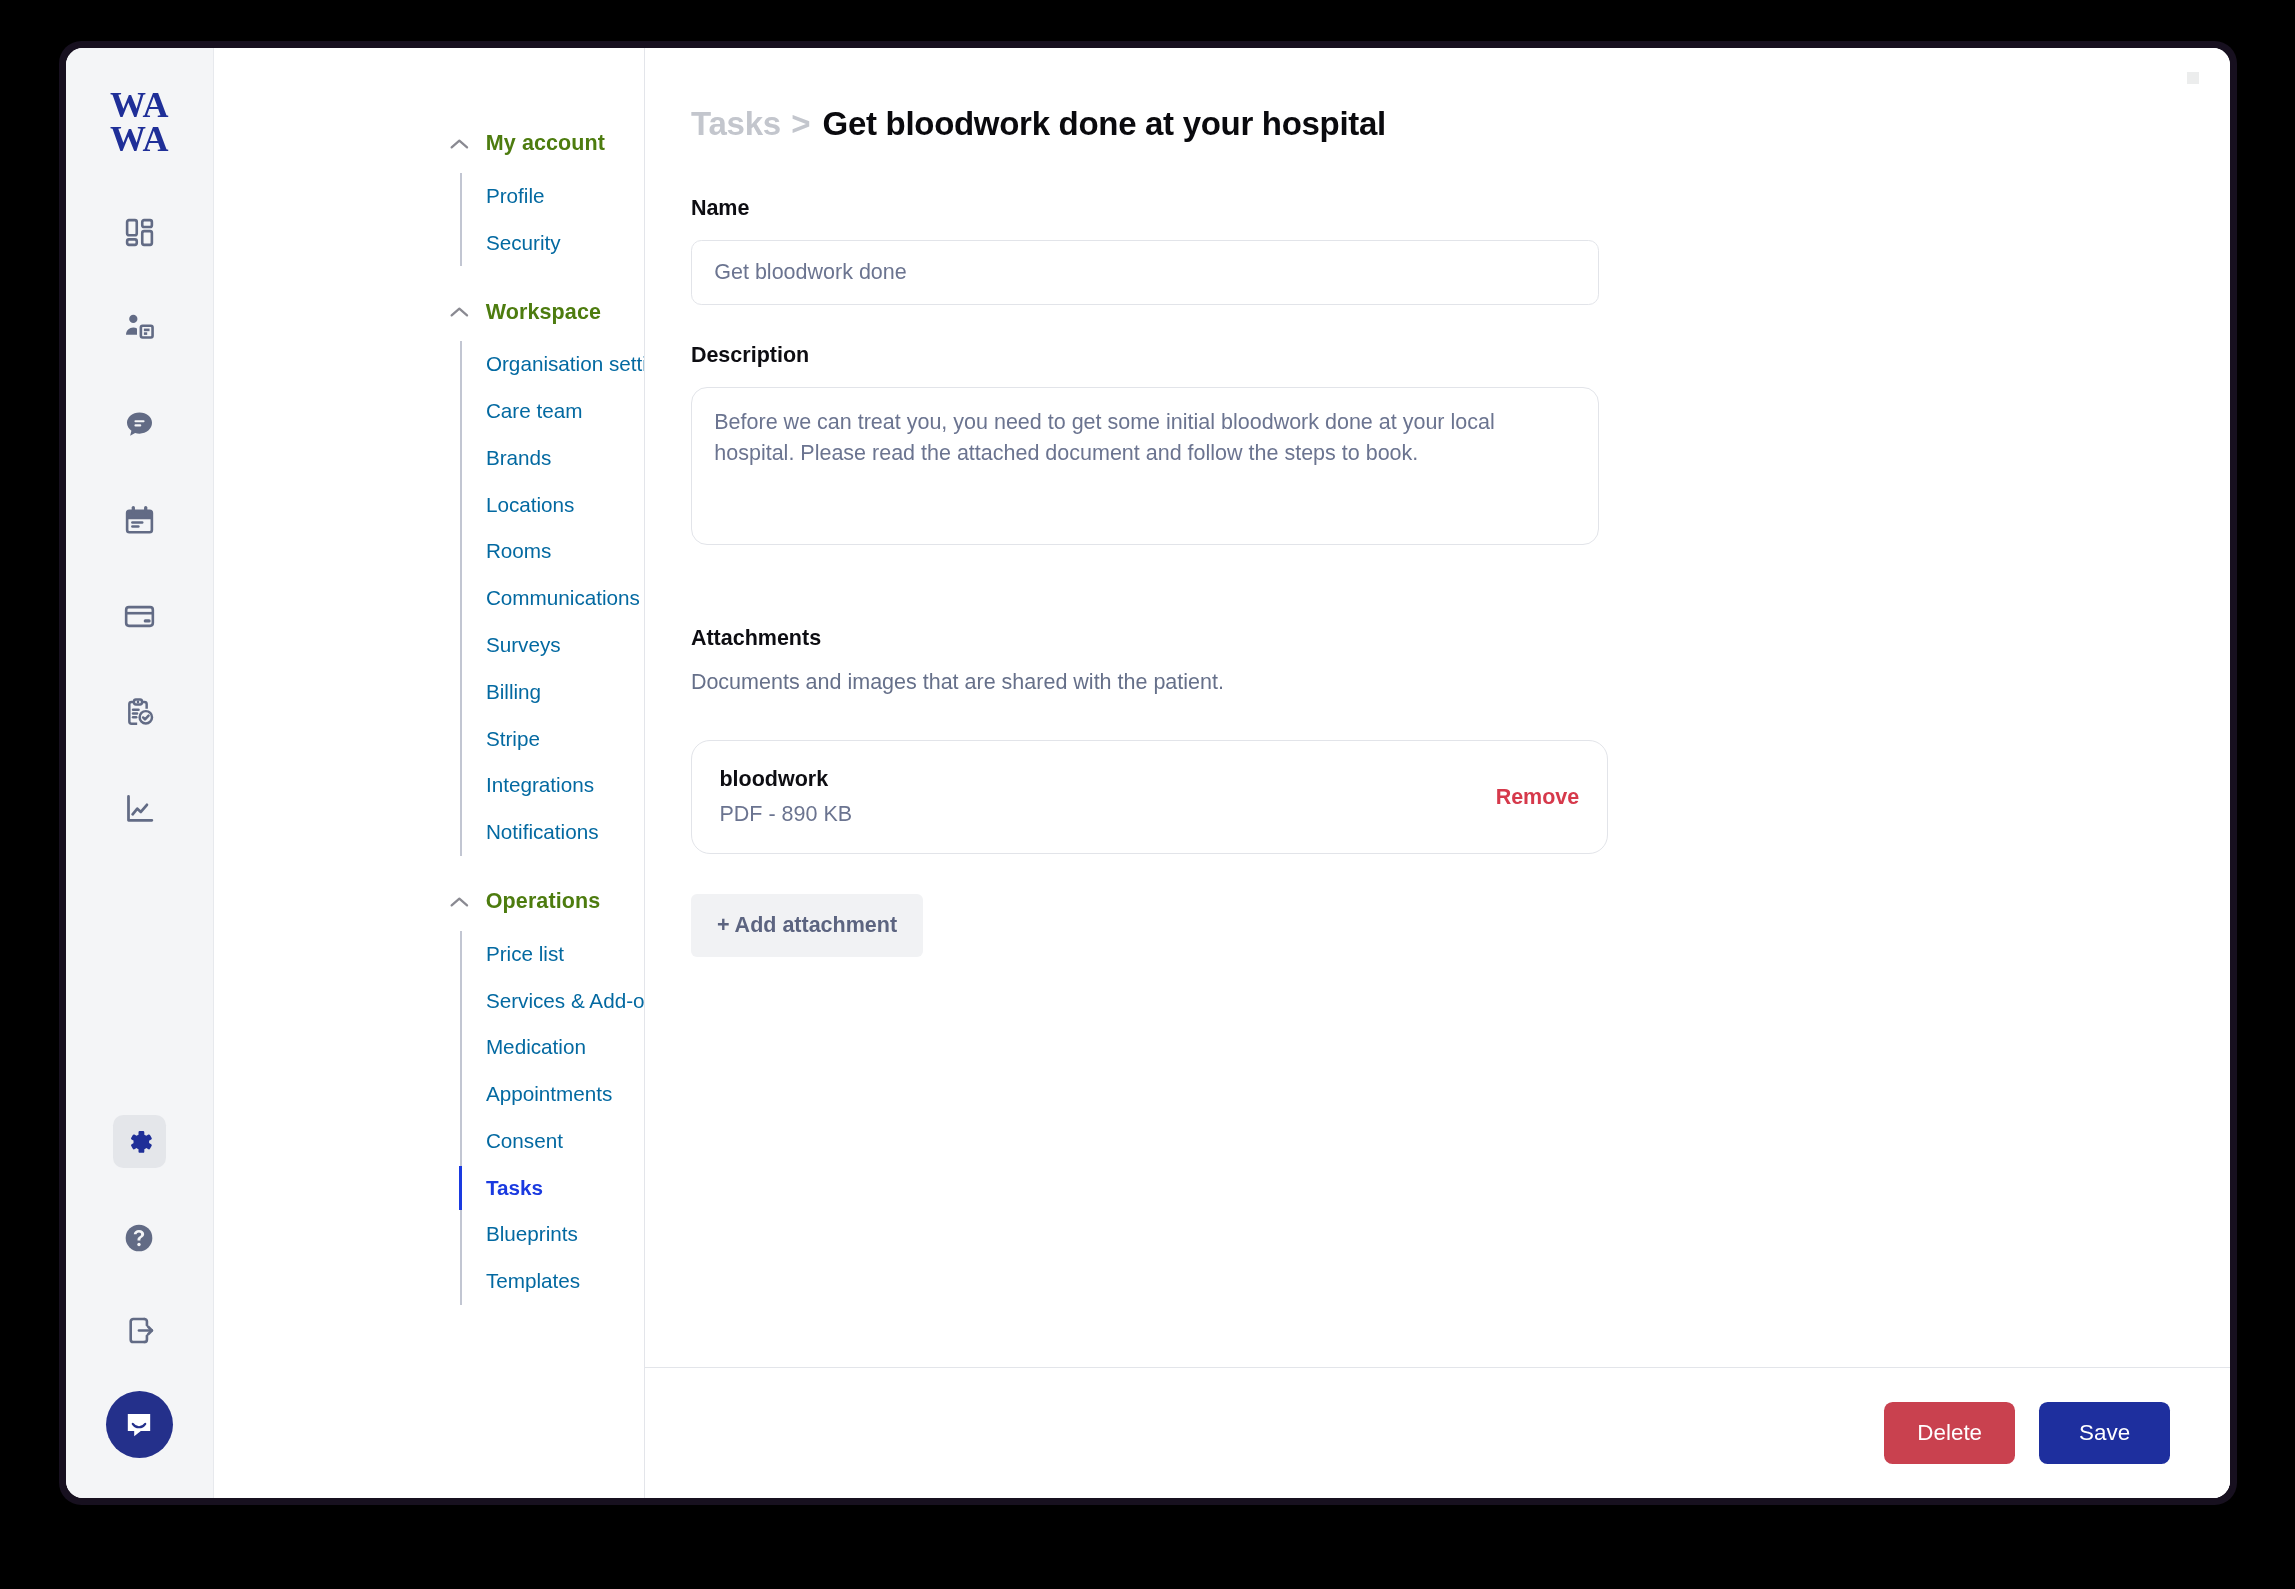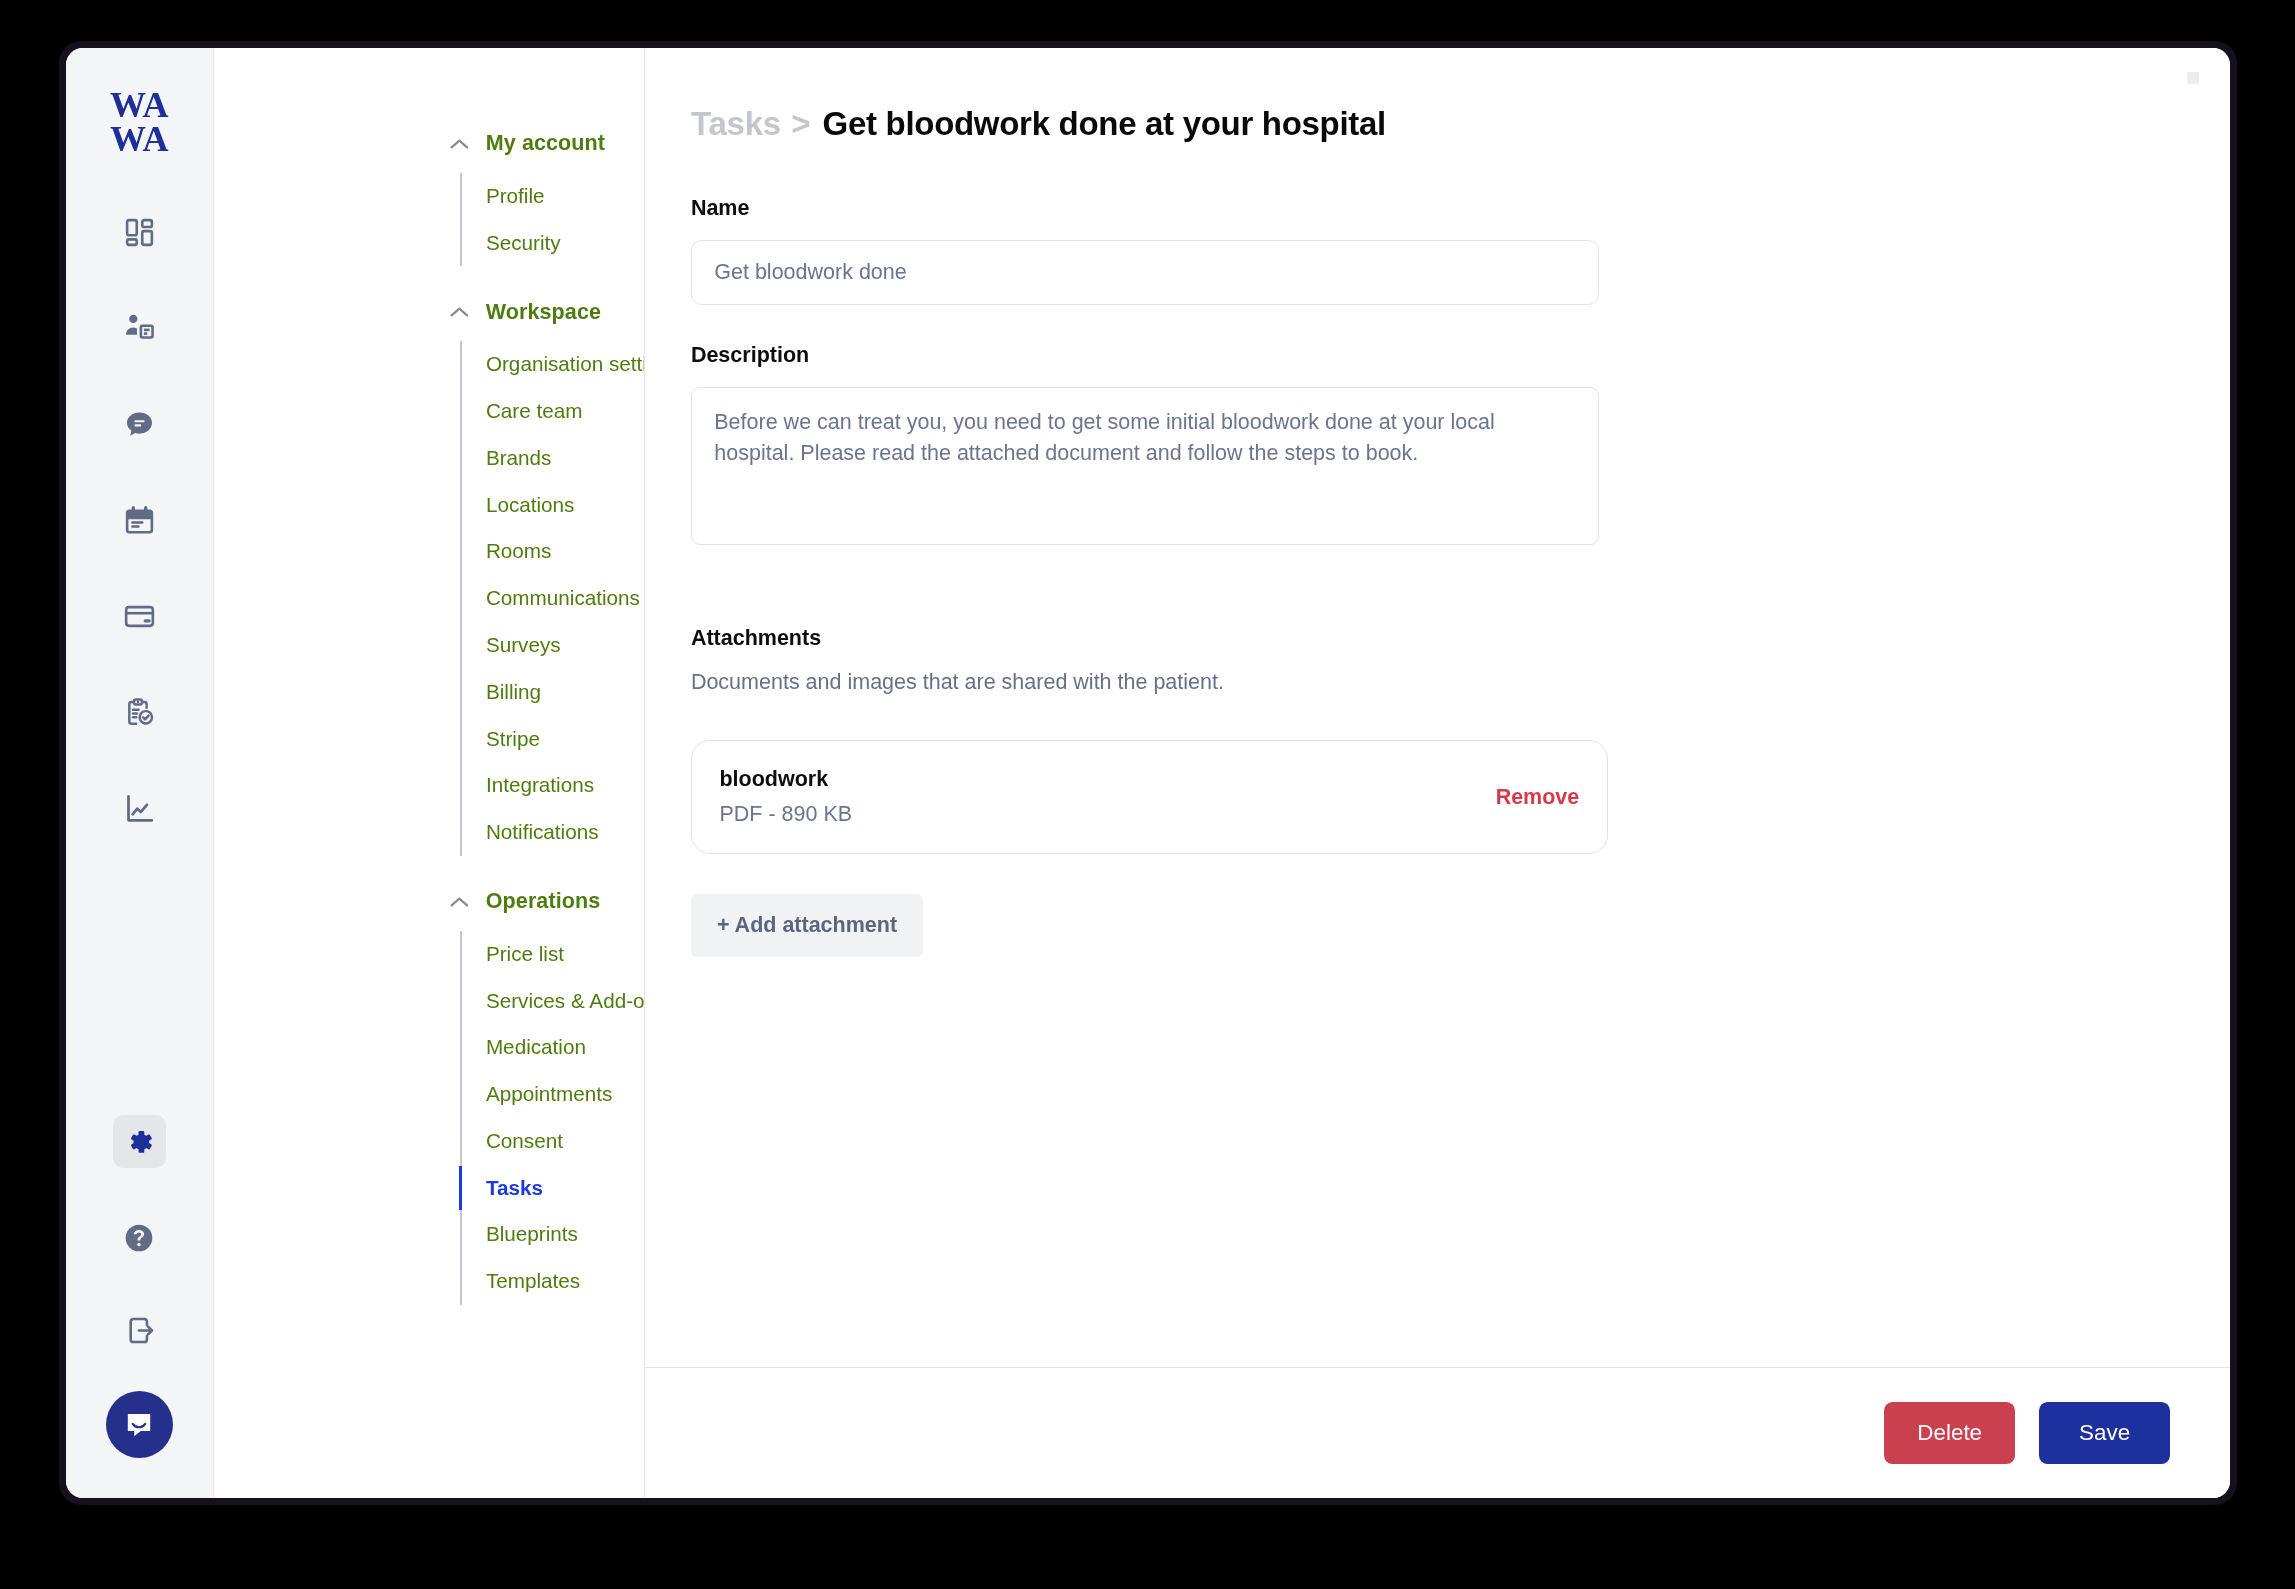--- a/index.html
+++ b/index.html
@@ -131,21 +131,21 @@
   .nav-items {
     margin-top: 12px;
     margin-left: 246px;
     border-left: 2.6px solid #c2c6d2;
     padding-left: 0;
   }
 
   .nav-item {
     display: block;
     font-size: 20.7px;
-    color: #4d7c0f;
+    color: #0369a1;
     padding: 12px 0 12px 24px;
     position: relative;
     line-height: 1.1;
     white-space: nowrap;
   }
 
   .nav-item.active {
     color: #1a3ae0;
     font-weight: 700;
   }
@@ -230,21 +230,21 @@
     display: block;
   }
   .text-input::placeholder { color: #6b7490; }
 
   .field-block { margin-bottom: 38px; }
 
   .textarea-box {
     width: 908px;
     height: 158px;
     border: 0.9px solid #e2e4e9;
-    border-radius: 9px;
+    border-radius: 16px;
     background: #ffffff;
     padding: 19px 22.4px;
     font-size: 21.5px;
     line-height: 1.45;
     color: #6b7490;
     overflow: hidden;
   }
 
   .section-gap { height: 43px; }
 

